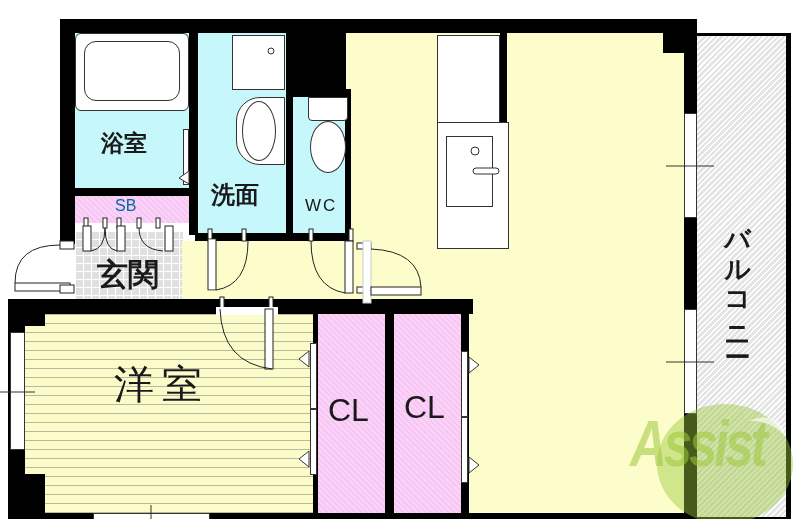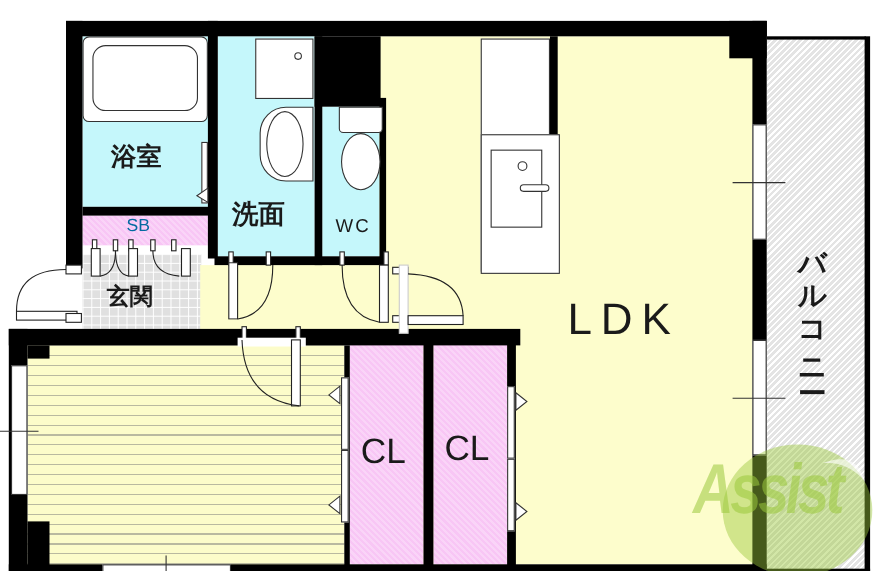--- a/index.html
+++ b/index.html
@@ -177,22 +177,22 @@
     </svg>
   <div class="window" style="left:684px;top:290px;width:13px;height:105px;"></div>
   <svg style="left:666px;top:342px;" width="48" height="4">
       <line x1="0" y1="1" x2="48" y2="1" stroke="#333" stroke-width="1"></line>
     </svg>
 
   <span class="label jp" style="left:101px;top:113px;font-size:23px;font-weight:bold;">浴室</span>
   <span class="label jp" style="left:211px;top:164px;font-size:24px;font-weight:bold;">洗面</span>
   <span class="label" style="left:305px;top:178px;font-size:17px;letter-spacing:2px;font-family:'Liberation Sans',sans-serif;">WC</span>
   <span class="label" style="left:115px;top:179px;font-size:16px;color:#0369a1;font-family:'Liberation Sans',sans-serif;">SB</span>
-  <span class="label jp" style="left:97px;top:240px;font-size:21px;font-weight:bold;">玄関</span>
-  <span class="label" style="left:516px;top:252px;font-size:40px;letter-spacing:8px;font-family:'Liberation Sans',sans-serif;">LDK</span>
+  <span class="label jp" style="left:97px;top:240px;font-size:31px;font-weight:bold;">玄関</span>
+  <span class="label jp" style="left:114px;top:345px;font-size:40px;letter-spacing:8px;">洋室</span>
   <span class="label" style="left:328px;top:375px;font-size:32px;font-family:'Liberation Sans',sans-serif;">CL</span>
   <span class="label" style="left:404px;top:372px;font-size:32px;font-family:'Liberation Sans',sans-serif;">CL</span>
   <span class="label jp" style="left:725px;top:190px;font-size:26px;writing-mode:vertical-rl;letter-spacing:4px;font-weight:bold;">バルコニー</span>
 
   <svg style="left:620px;top:360px;" width="170" height="150">
     <ellipse cx="105" cy="85" rx="68" ry="60" fill="#9bc83c" opacity="0.45"></ellipse>
     <path d="M128,42 Q158,30 166,58 Q150,40 128,42 Z" fill="#ffffff" opacity="0.6"></path>
   </svg>
   <span class="label" style="left:630px;top:393px;font-size:64px;font-weight:bold;font-style:italic;color:rgba(155,200,60,0.55);letter-spacing:-4px;font-family:'Liberation Sans',sans-serif;transform:scaleX(0.8);transform-origin:left;">Assist</span>
 </div>

